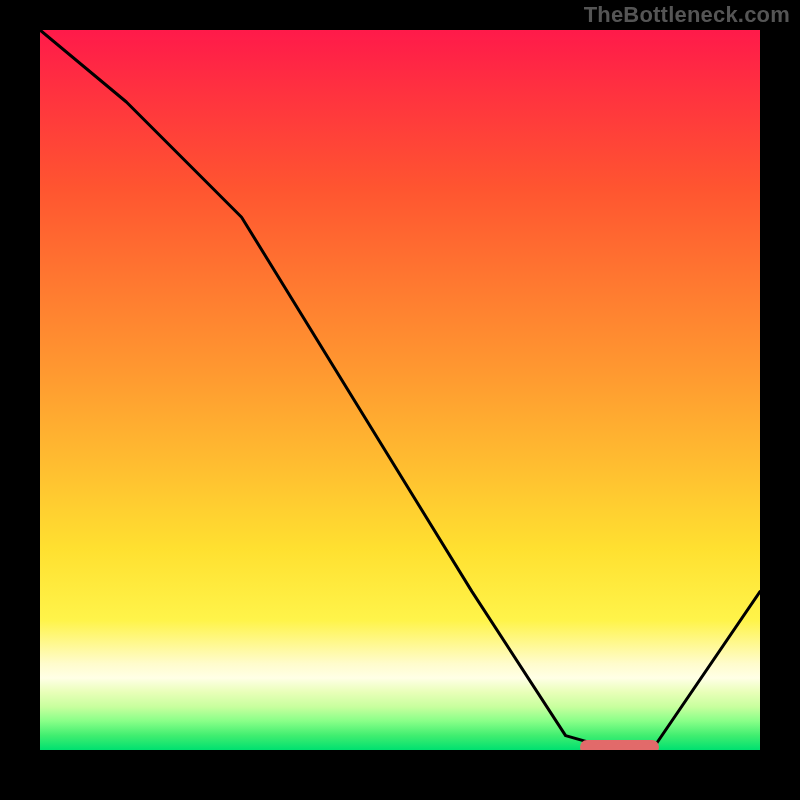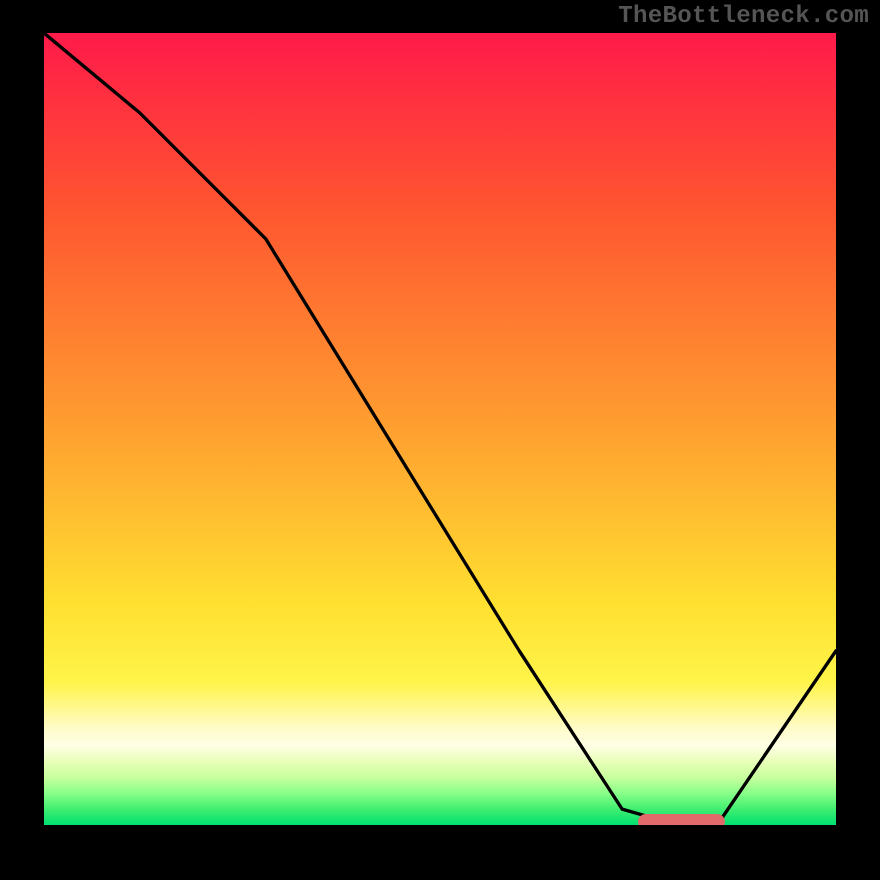--- a/index.html
+++ b/index.html
@@ -8,21 +8,20 @@
     width: 800px;
     height: 800px;
     background: #000;
     position: relative;
     font-family: Arial, Helvetica, sans-serif;
   }
   .container {
     position: relative;
     width: 800px;
     height: 800px;
-    font-family: Liberation Mono, monospace;
   }
   .watermark {
     position: absolute;
     top: 2px;
     right: 10px;
     color: #555;
     font-size: 22px;
     font-weight: 600;
     letter-spacing: 0.2px;
     z-index: 5;

